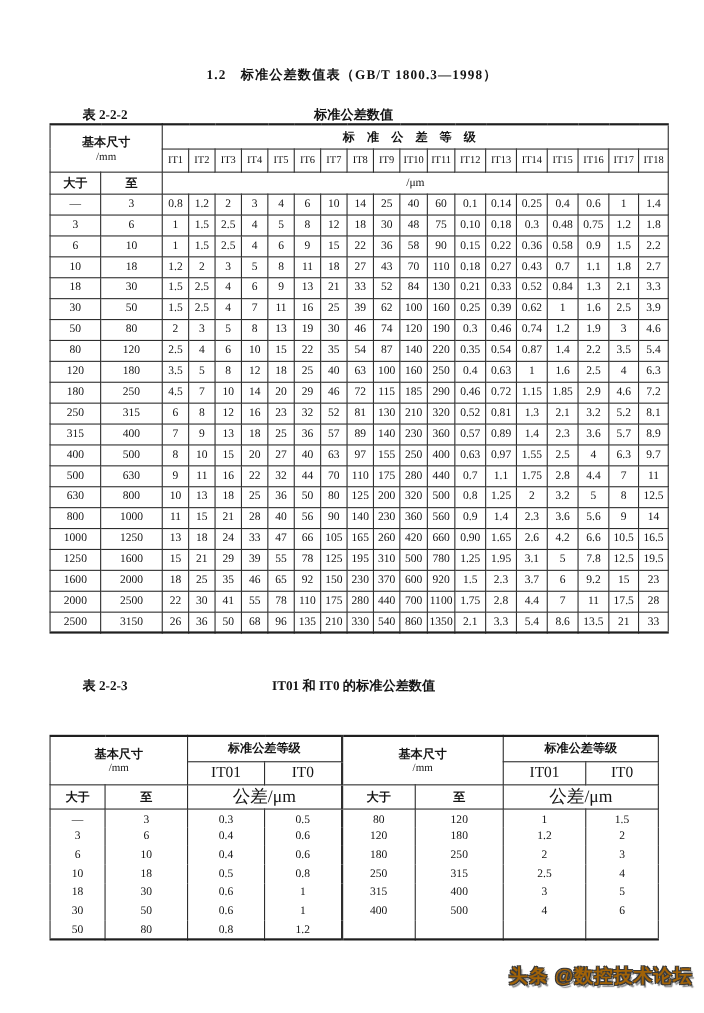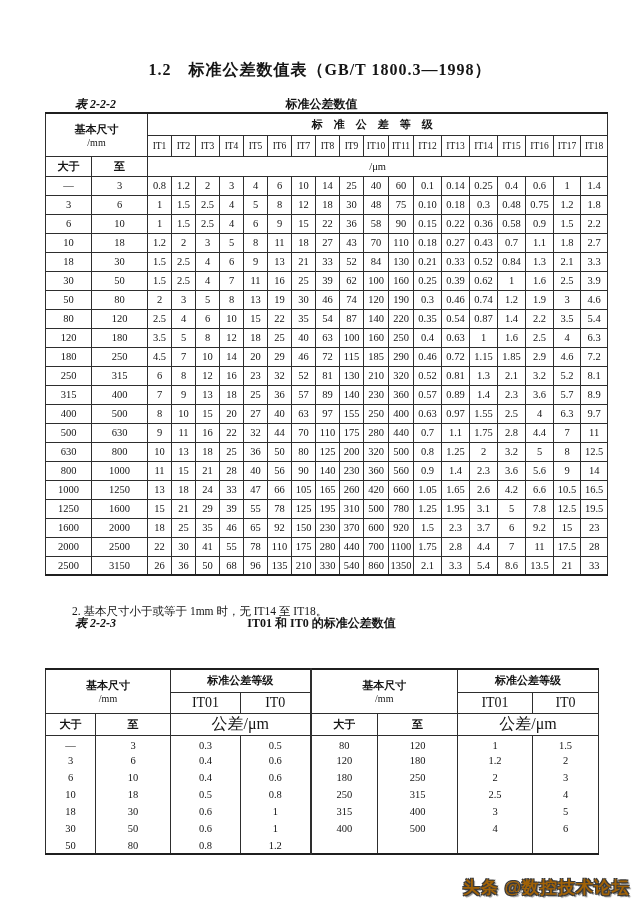--- a/index.html
+++ b/index.html
@@ -8,28 +8,28 @@
     width: 640px; height: 921px;
     background: #ffffff;
     color: #141414;
     font-family: "Liberation Serif", "DejaVu Serif", serif;
     position: relative;
     overflow: hidden;
   }
   .page-title {
     position: absolute; top: 60px; left: 0; width: 100%;
     text-align: center;
-    font-size: 16px; font-weight: bold;
+    font-size: 12px; font-weight: bold;
     letter-spacing: 1px;
   }
   .caption-row {
     position: absolute; left: 45px; width: 553px;
     font-size: 12px; font-weight: bold;
   }
-  .caption-row .cap-label { position: absolute; left: 30px; top: 0; font-style: italic; }
+  .caption-row .cap-label { position: absolute; left: 30px; top: 0; }
   .caption-row .cap-text  { display: block; text-align: center; }
   #cap1 { top: 96px; }
   #cap2 { top: 615px; }
 
   table {
     position: absolute; left: 45px;
     border-collapse: collapse; table-layout: fixed;
     width: 553px;
     border-top: 2px solid #1f1f1f;
     border-bottom: 2px solid #1f1f1f;
@@ -510,21 +510,21 @@
         <td>18</td>
         <td>24</td>
         <td>33</td>
         <td>47</td>
         <td>66</td>
         <td>105</td>
         <td>165</td>
         <td>260</td>
         <td>420</td>
         <td>660</td>
-        <td>1.05</td>
+        <td>0.90</td>
         <td>1.65</td>
         <td>2.6</td>
         <td>4.2</td>
         <td>6.6</td>
         <td>10.5</td>
         <td>16.5</td>
       </tr>
       <tr>
         <td>1250</td>
         <td>1600</td>
@@ -610,21 +610,20 @@
         <td>5.4</td>
         <td>8.6</td>
         <td>13.5</td>
         <td>21</td>
         <td>33</td>
       </tr>
     </tbody>
 </table>
 
 <div class="notes">
-  <div class="note-line indent"><span>2. 基本尺寸小于或等于 1mm 时，无 IT14 至 IT18。</span></div>
 </div>
 
 <div class="caption-row" id="cap2">
   <span class="cap-label">表 2-2-3</span>
   <span class="cap-text">IT01 和 IT0 的标准公差数值</span>
 </div>
 
 <table id="t2">
   <colgroup>
     <col style="width:50px">

